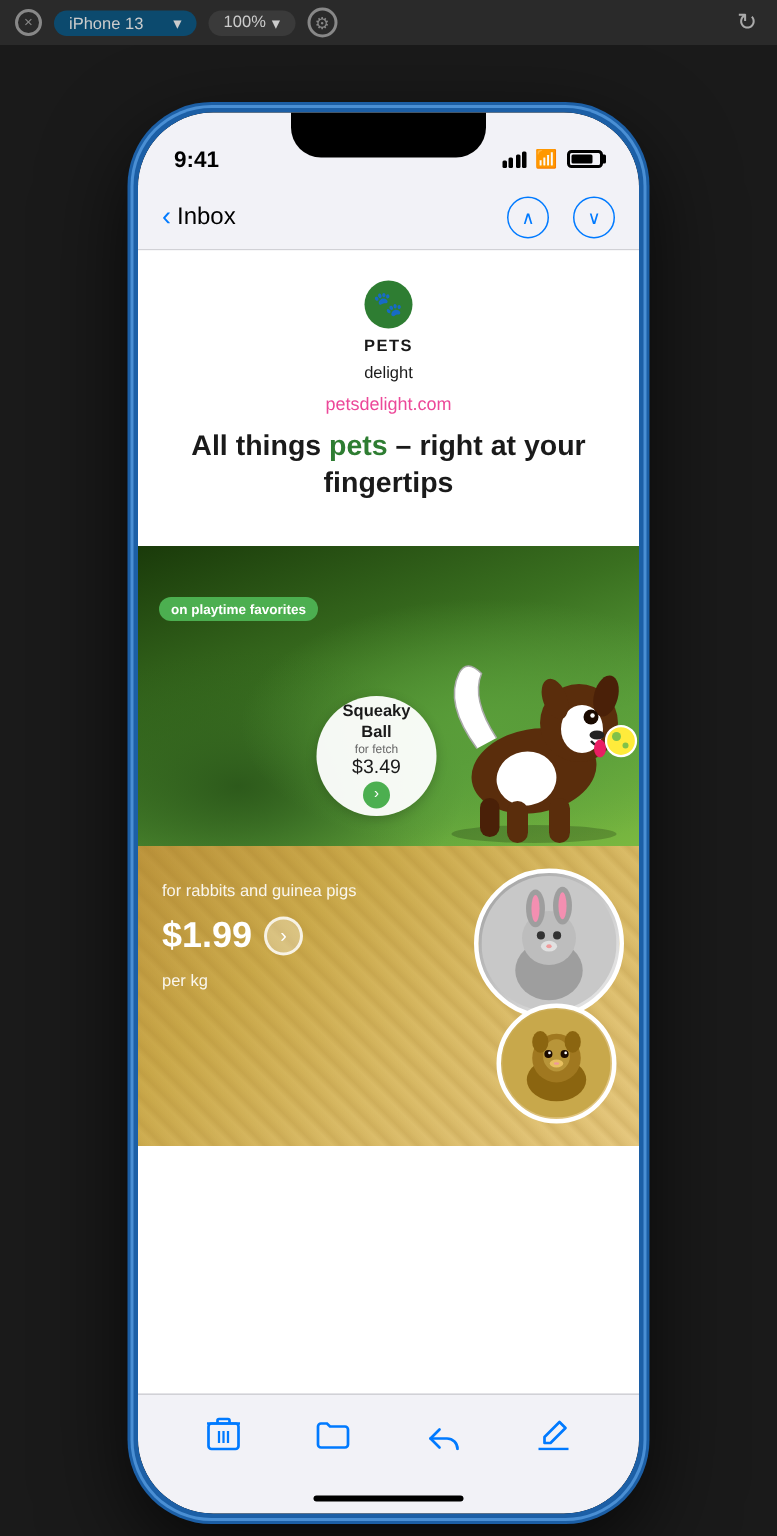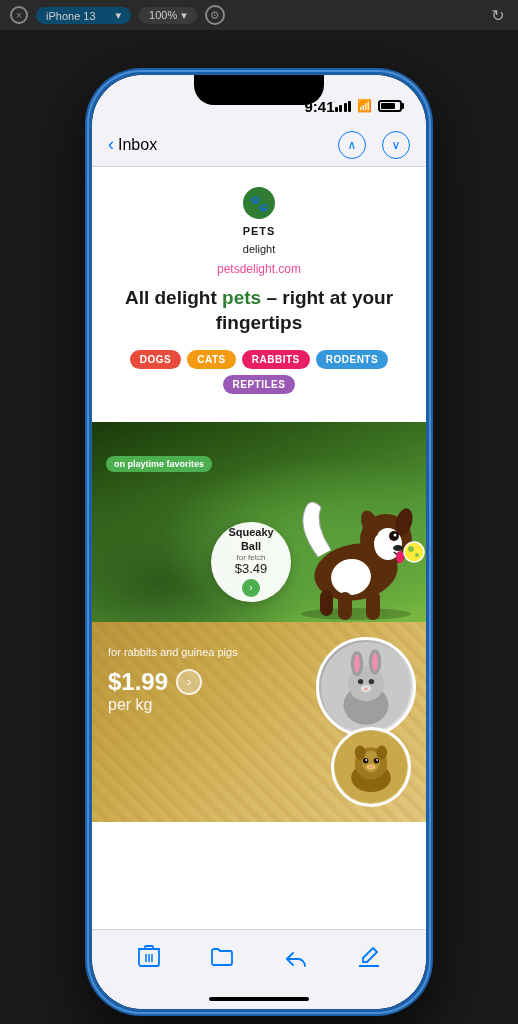--- a/index.html
+++ b/index.html
@@ -125,21 +125,20 @@
     .status-bar {
       height: 48px;
       background: #f2f2f7;
       display: flex;
       align-items: center;
       padding: 0 24px;
       padding-top: 14px;
       flex-shrink: 0;
       position: relative;
       z-index: 5;
-      text-align: right;
     }
     .status-time {
       font-size: 15px;
       font-weight: 600;
       color: #000;
       flex: 1;
     }
     .status-icons {
       display: flex;
       align-items: center;
@@ -465,23 +464,23 @@
       border: 2px solid rgba(255,255,255,0.8);
       border-radius: 50%;
       display: flex;
       align-items: center;
       justify-content: center;
       color: #fff;
       font-size: 13px;
       cursor: pointer;
     }
     .straw-per-kg {
-      font-size: 16px;
+      font-size: 11px;
       color: rgba(255,255,255,0.9);
-      margin-top: 0;
+      margin-top: 10px;
     }
 
     
     .rabbit-images {
       position: absolute;
       right: 10px;
       top: 10px;
       width: 120px;
       height: 180px;
     }
@@ -632,30 +631,23 @@
                 <div class="brand-icon">
                   <span>🐾</span>
                 </div>
                 <div class="brand-name">
                   <span class="pets">PETS</span><br>
                   <span class="delight">delight</span>
                 </div>
               </div>
               <a class="brand-url">petsdelight.com</a>
               <div class="email-headline">
-                <span>All delight </span><span class="highlight">pets</span><span> – right at your fingertips</span>
+                <span>All things </span><span class="highlight">pets</span><span> – right at your fingertips</span>
               </div>
 
-              <div class="category-pills">
-                <span class="pill pill-dogs">DOGS</span>
-                <span class="pill pill-cats">CATS</span>
-                <span class="pill pill-rabbits">RABBITS</span>
-                <span class="pill pill-rodents">RODENTS</span>
-                <span class="pill pill-reptiles">REPTILES</span>
-              </div>
             </div>
 
             <div class="dog-banner">
               <div class="dog-banner-bg"></div>
 
               <div class="dog-banner-overlay">
                 <span class="playtime-badge">on playtime favorites</span>
               </div>
 
               <svg class="dog-figure" viewBox="0 0 150 170" xmlns="http://www.w3.org/2000/svg">

